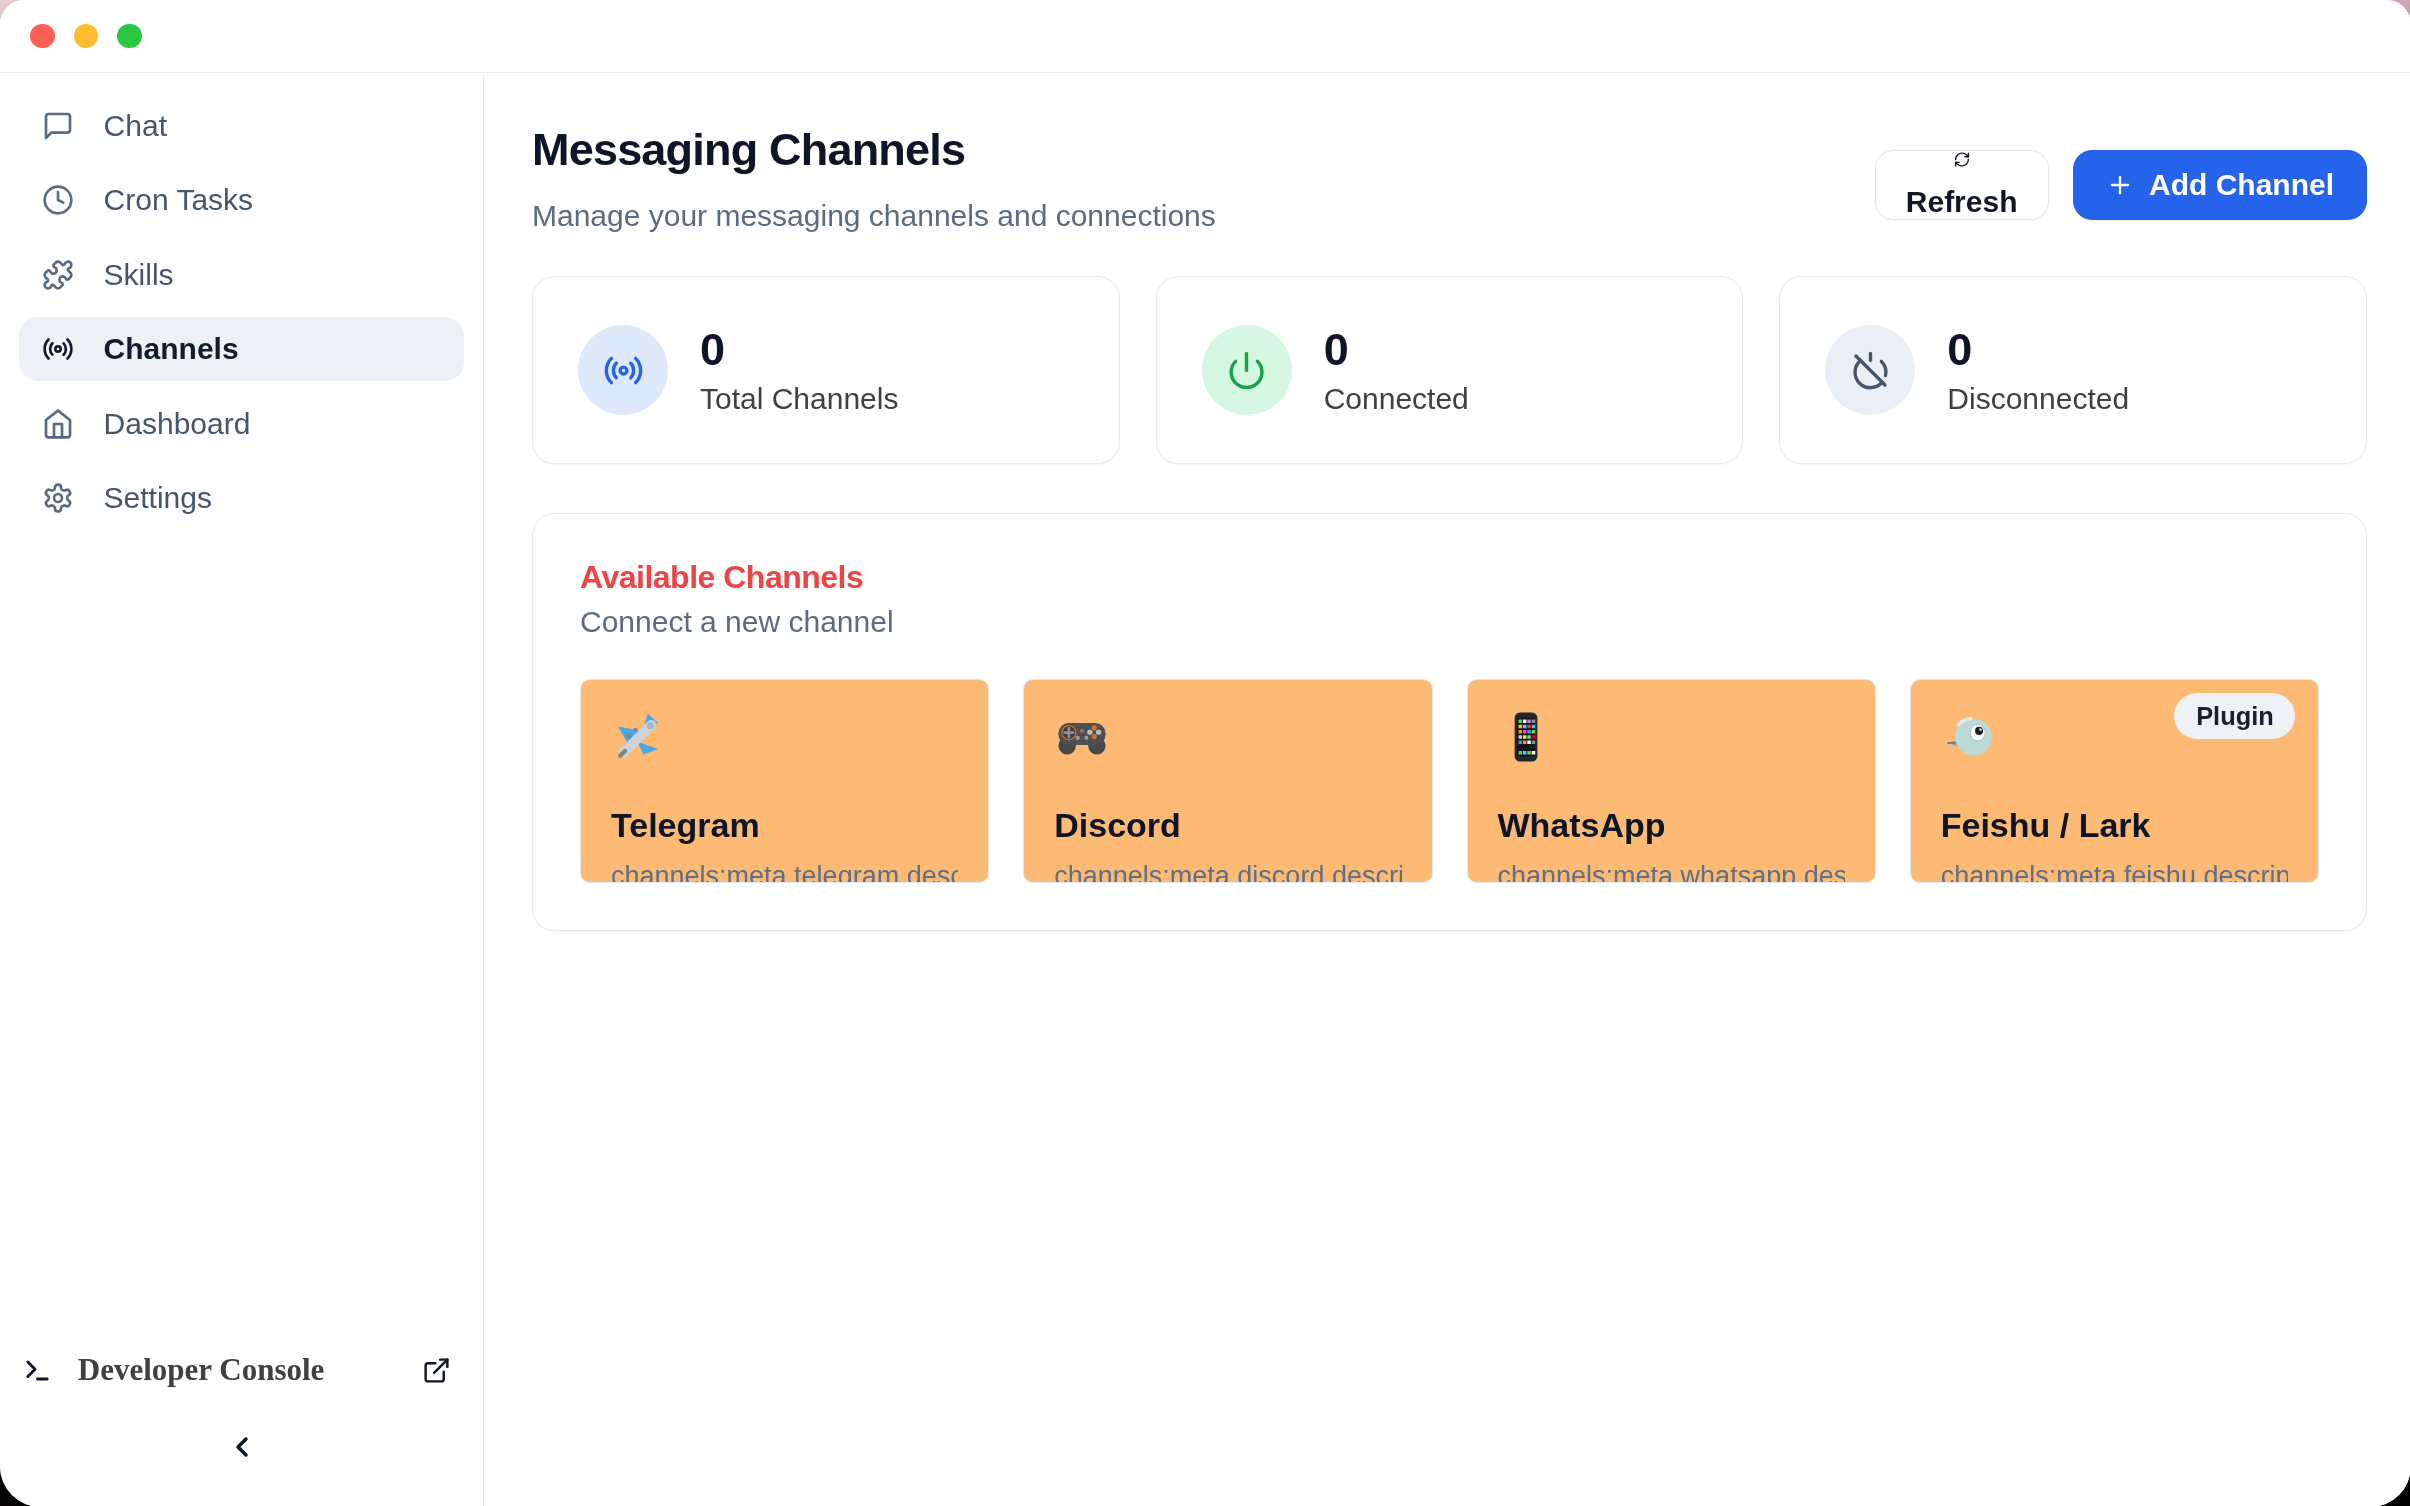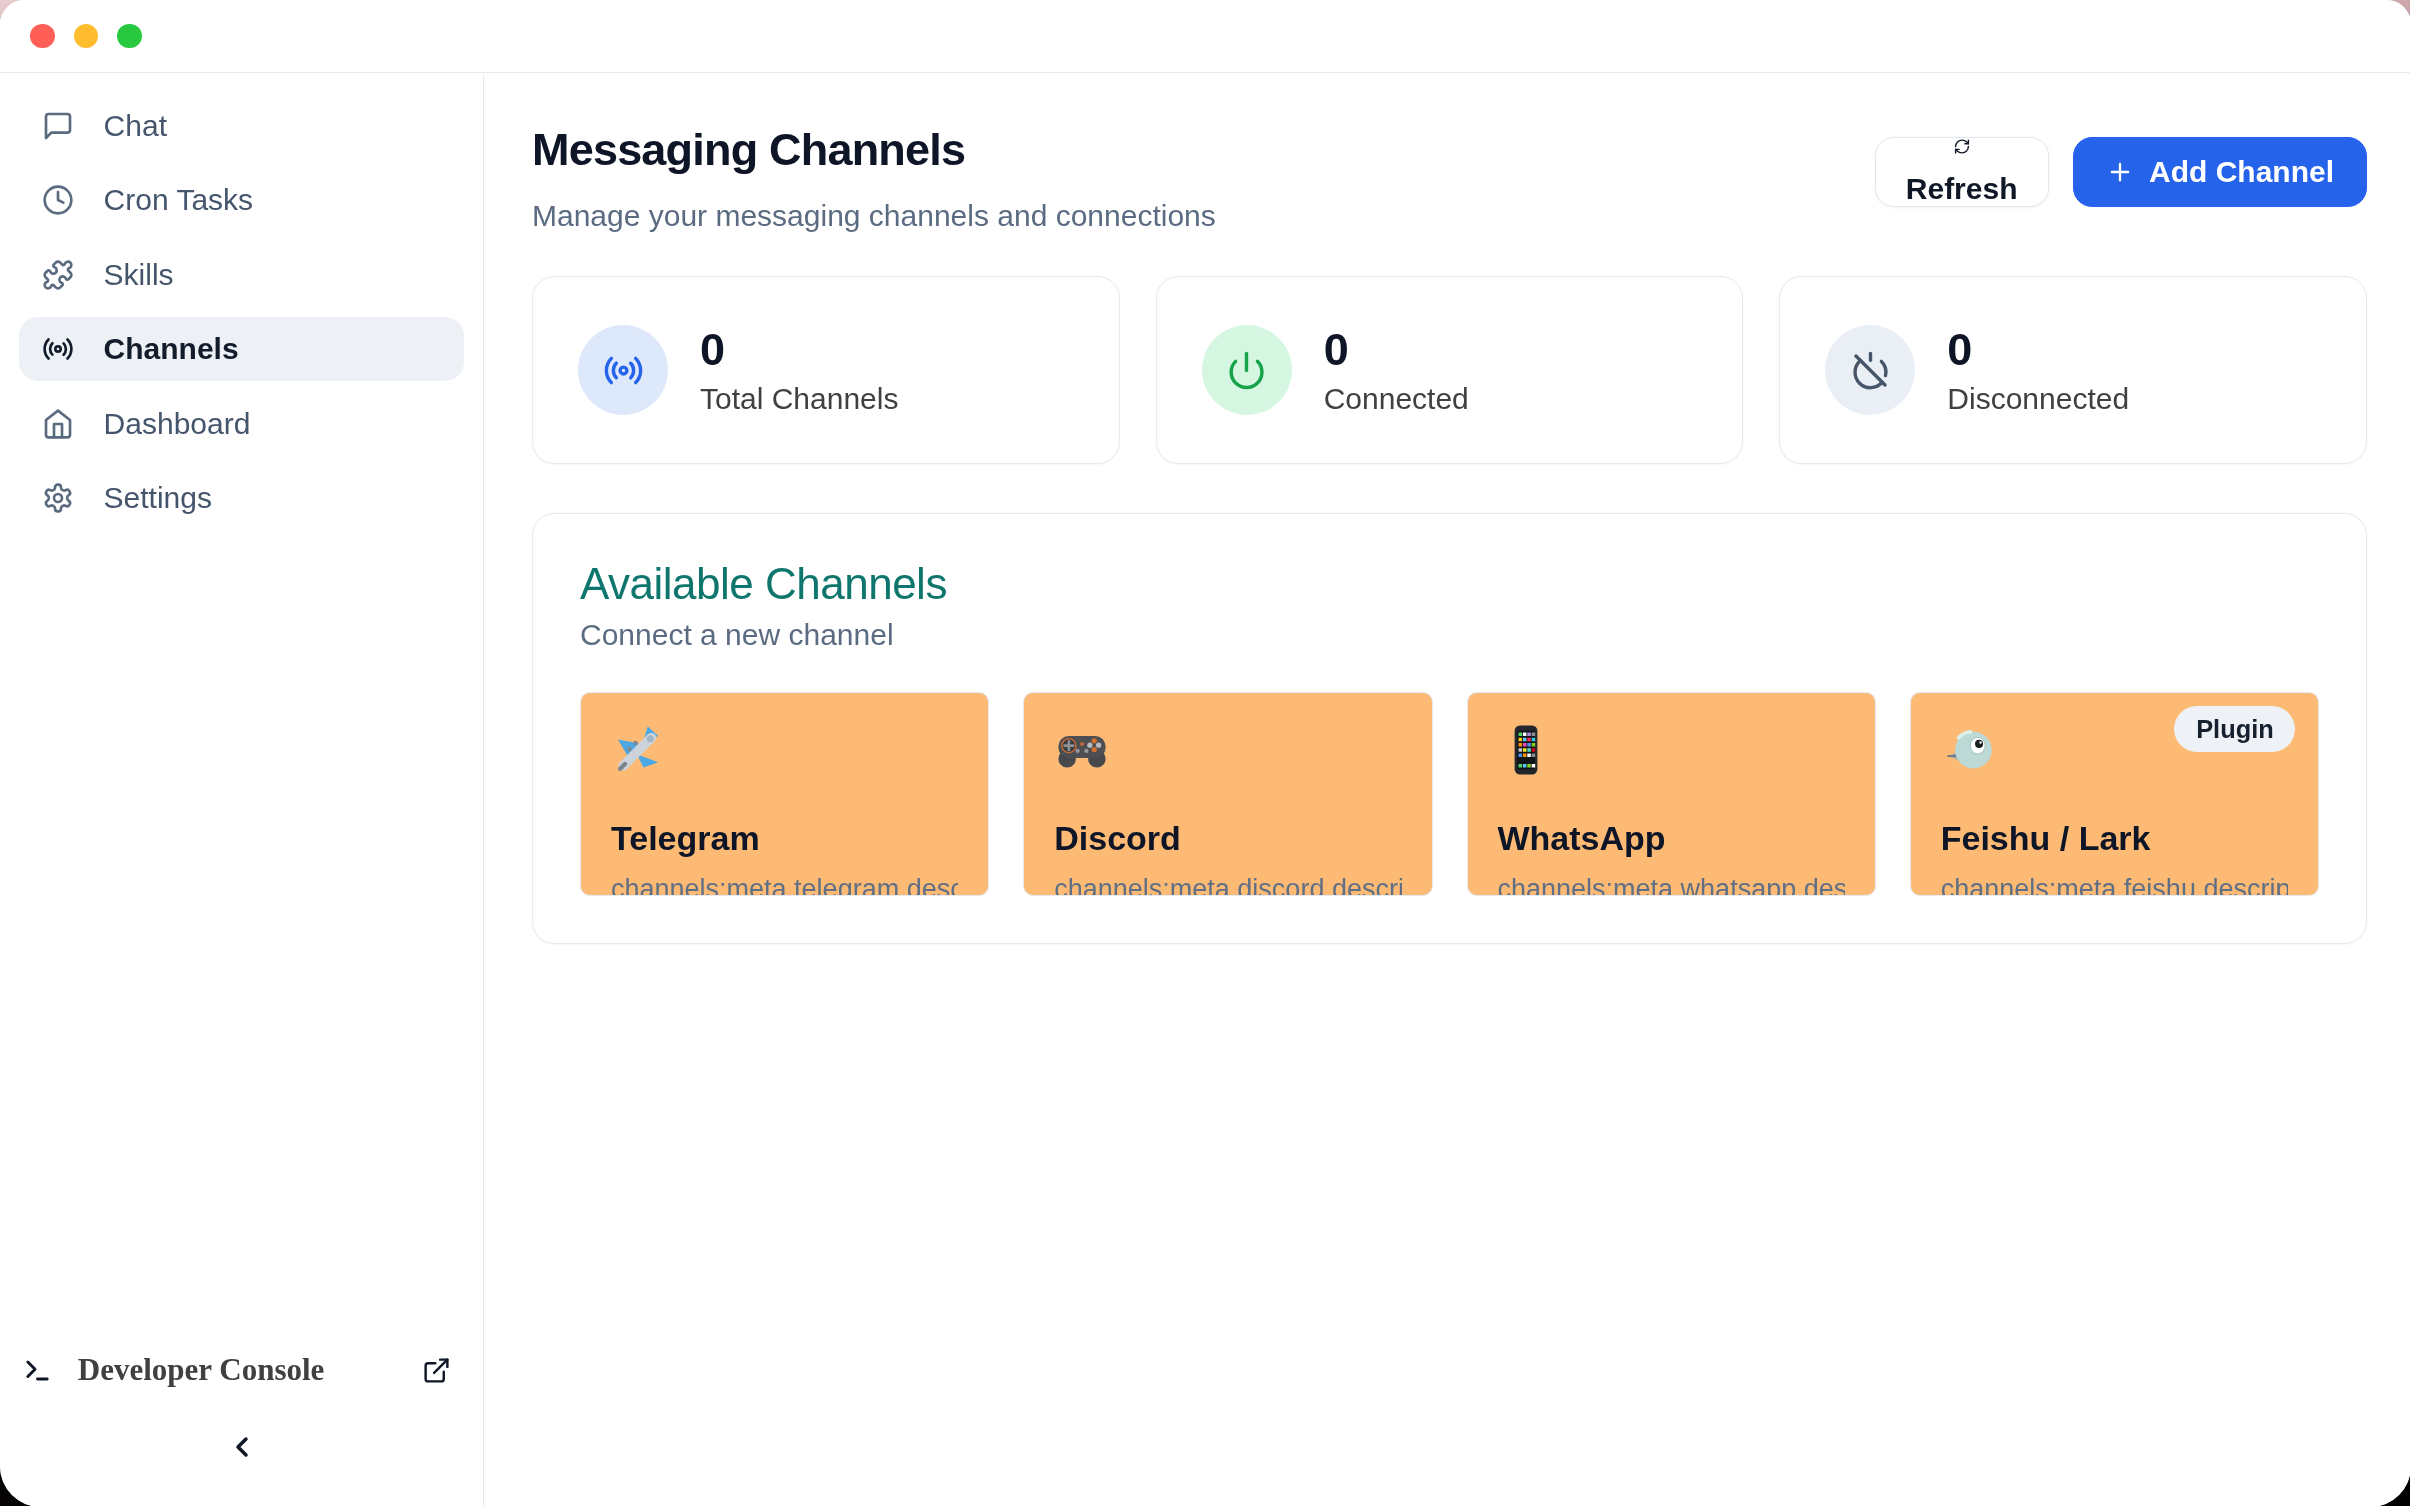--- a/index.html
+++ b/index.html
@@ -48,21 +48,21 @@
   }
   .dev-row svg { width:29px; height:29px; stroke:#0f1726; }
   .dev-row .spacer { flex:1; }
   .collapse-row { height:75px; display:flex; align-items:center; justify-content:center; }
   .collapse-row svg { width:32px; height:32px; stroke:#0f1726; }
   
   .main {
     position:absolute; left:486px; top:75px; right:0; bottom:0;
     background:#fff; padding:49px 44px 0 46px; overflow:hidden;
   }
-  .head-row { display:flex; justify-content:space-between; align-items:flex-start;gap:16px; }
+  .head-row { display:flex; justify-content:space-between; align-items:center;gap:16px; }
   .page-title { font-size:45px; font-weight:700; color:#0d1526; letter-spacing:-0.8px; }
   .page-sub { font-size:30px; color:#5b6b81; margin-top:23px; }
   .head-actions { display:flex; gap:24.5px; margin-top:13px; }
   .btn {
     height:70px; border-radius:19px; display:flex; align-items:center;
     font-size:30px; font-weight:600; cursor:default;
   }
   .btn svg { width:28px; height:28px; }
   .btn-secondary {
     background:#fff; border:1.9px solid #e3e8ef; color:#101828;
@@ -86,21 +86,21 @@
     display:flex; align-items:center; justify-content:center; flex:0 0 auto;
   }
   .stat-badge svg { width:41px; height:41px; }
   .stat-num { font-size:45px; font-weight:800; color:#0d1526; line-height:1.1; }
   .stat-label { font-size:30px; color:#404040; margin-top:7.5px; }
   
   .section {
     margin-top:49px; border:1.9px solid #e5eaf1; border-radius:22.6px; background:#fff;
     padding:45px 47px 47px 47px; box-shadow:0 0.9px 1.9px rgba(16,24,40,.04);
   }
-  .section-title { font-size:44px; font-weight:400; color:#0f766e; letter-spacing:-0.5px; }
+  .section-title { font-size:32px; font-weight:700; color:#ef4444; letter-spacing:-0.5px; }
   .section-sub { font-size:30px; color:#5b6b81; margin-top:9.4px; }
   .chan-grid { display:grid; grid-template-columns:repeat(4,1fr); gap:34px; margin-top:40px; }
   .chan-card {
     position:relative; height:204px; border:1.9px solid #e2e9f2; border-radius:10px;
     background:#fdba74; padding:26px 30px; cursor:default; overflow:hidden;
   }
   .chan-emoji { height:62px; display:flex; align-items:center; }
   .chan-emoji svg { width:56px; height:56px; }
   .chan-name { font-size:34px; font-weight:600; color:#0d1526; margin-top:38px; }
   .chan-desc { font-size:27px; color:#5f6f85; margin-top:16px; white-space:nowrap; overflow:hidden; }

